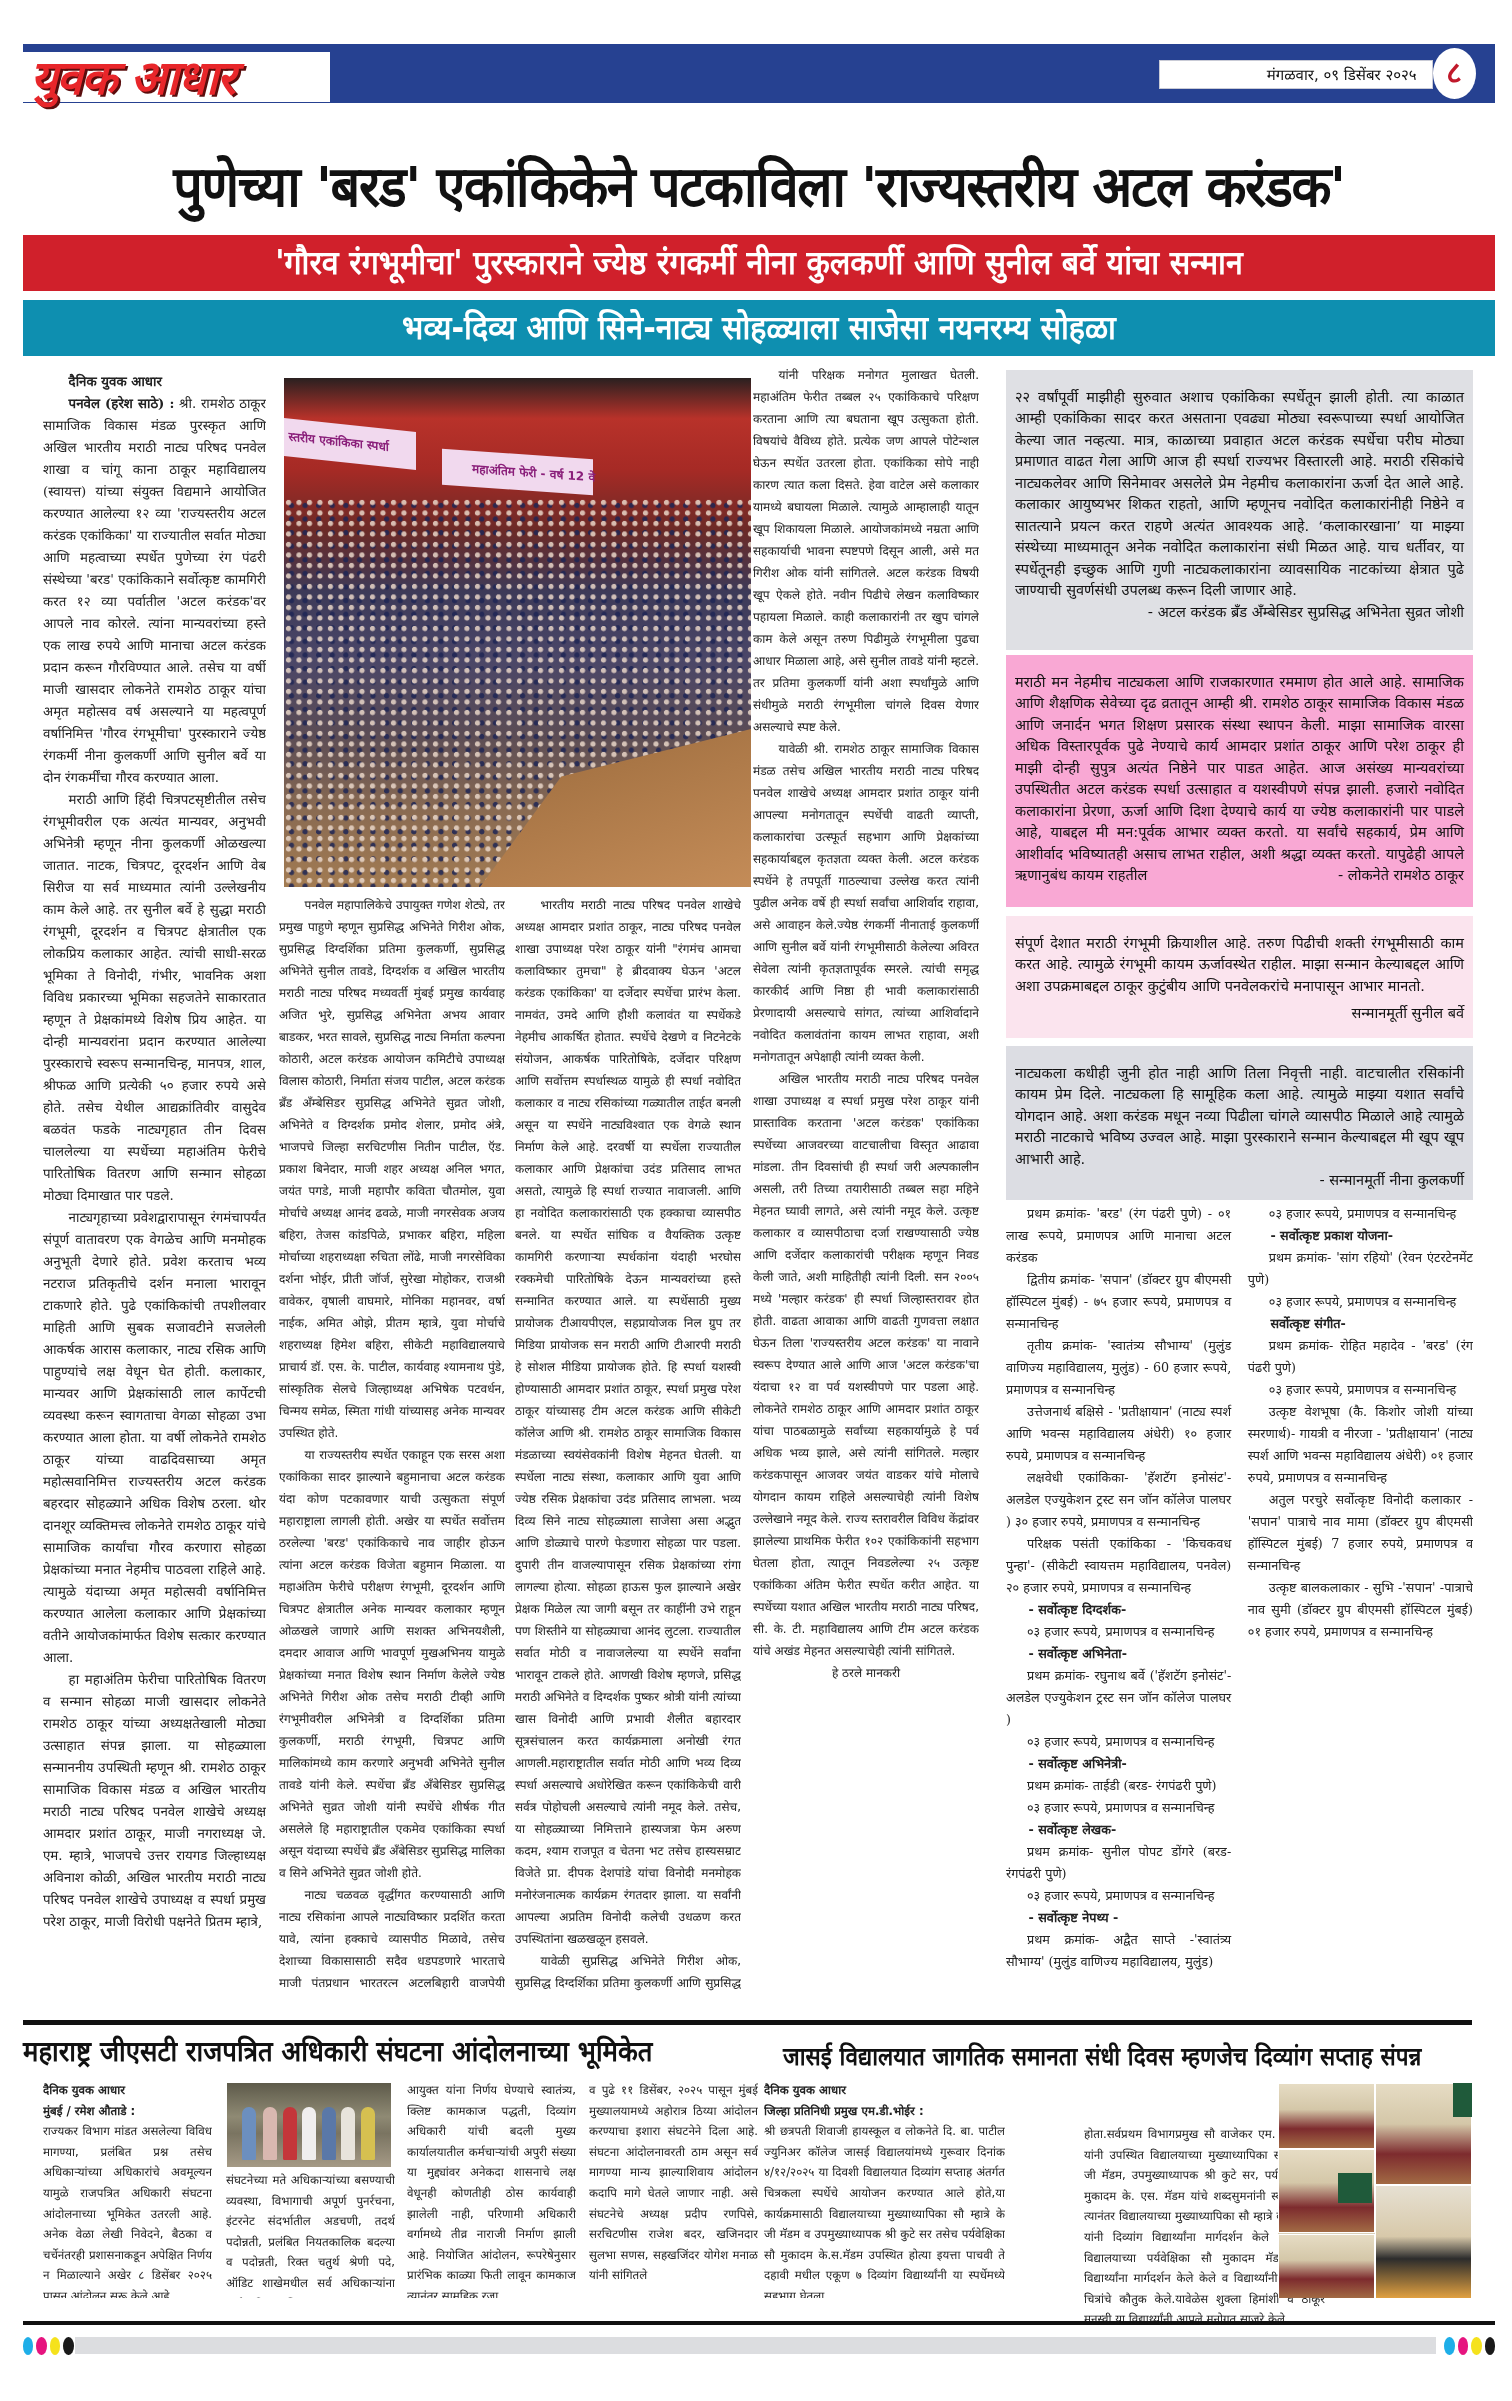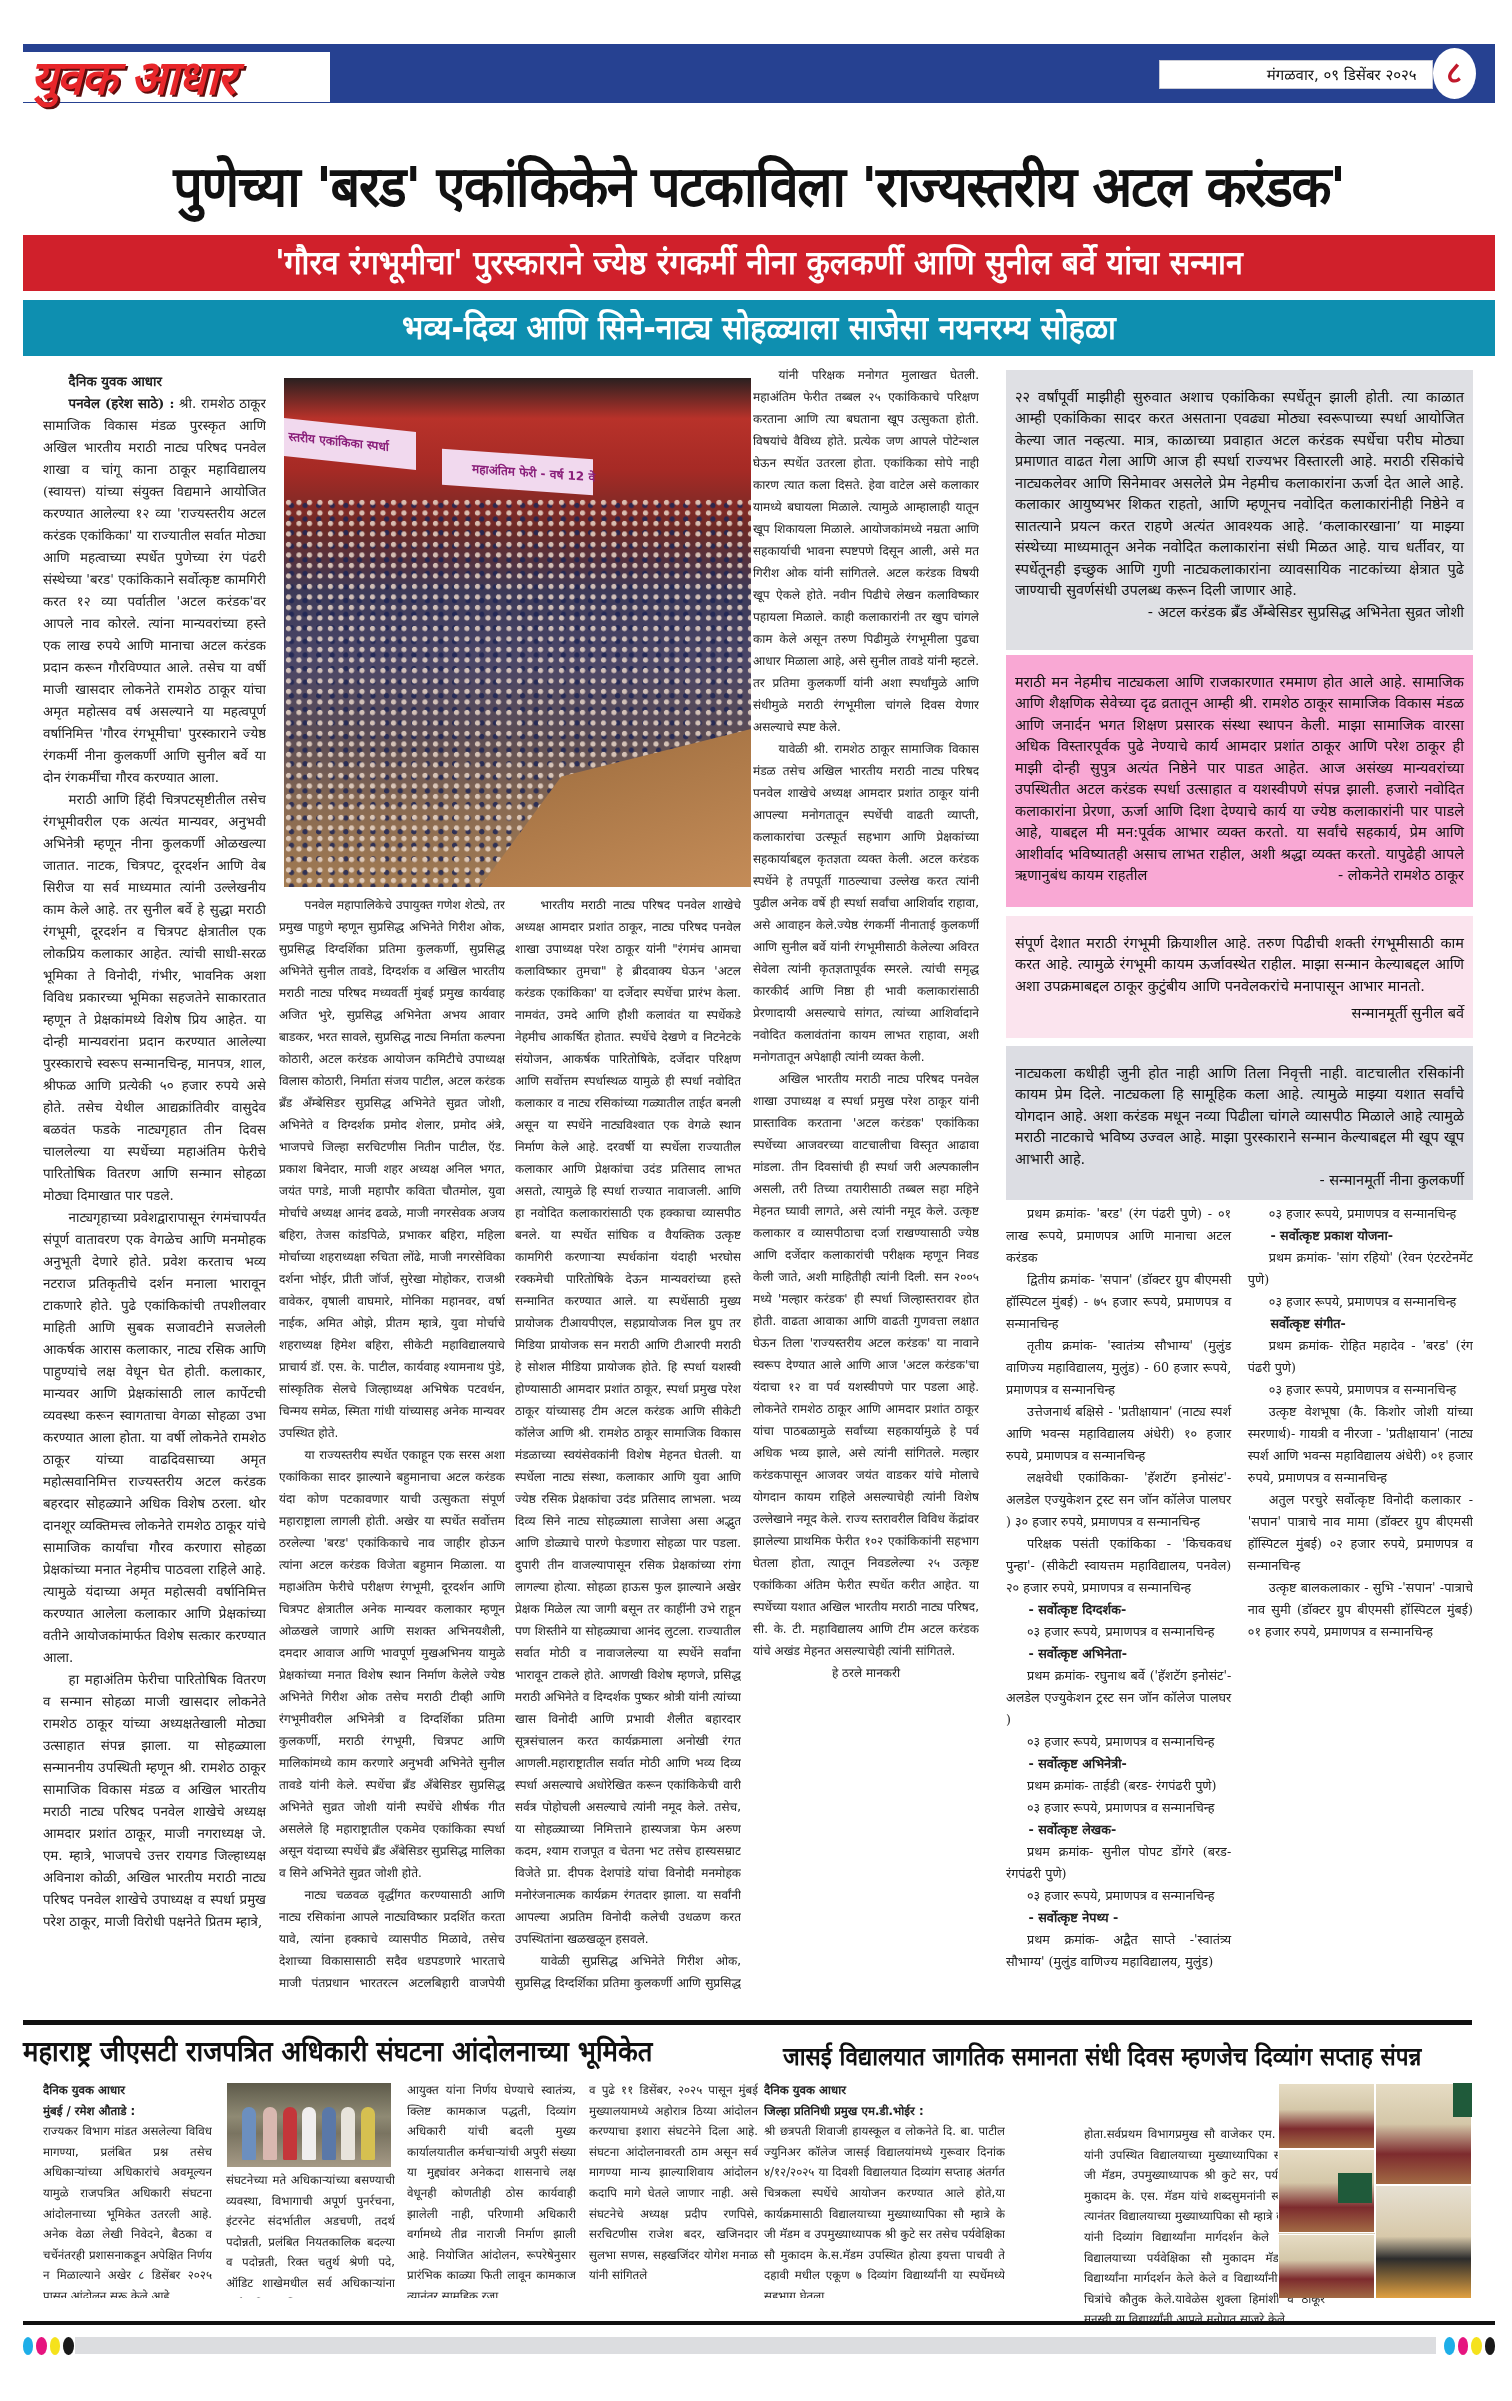--- a/index.html
+++ b/index.html
@@ -177,21 +177,21 @@
     <p class="cat">- सर्वोत्कृष्ट नेपथ्य -</p>
     <p class="">प्रथम क्रमांक- अद्वैत साप्ते -'स्वातंत्र्य सौभाग्य' (मुलुंड वाणिज्य महाविद्यालय, मुलुंड)</p>
     <p class="">०३ हजार रूपये, प्रमाणपत्र व सन्मानचिन्ह</p>
     <p class="cat">- सर्वोत्कृष्ट प्रकाश योजना-</p>
     <p class="">प्रथम क्रमांक- 'सांग रहियो' (रेवन एंटरटेनमेंट पुणे)</p>
     <p class="">०३ हजार रूपये, प्रमाणपत्र व सन्मानचिन्ह</p>
     <p class="cat">सर्वोत्कृष्ट संगीत-</p>
     <p class="">प्रथम क्रमांक- रोहित महादेव - 'बरड' (रंग पंढरी पुणे)</p>
     <p class="">०३ हजार रूपये, प्रमाणपत्र व सन्मानचिन्ह</p>
     <p class="">उत्कृष्ट वेशभूषा (कै. किशोर जोशी यांच्या स्मरणार्थ)- गायत्री व नीरजा - 'प्रतीक्षायान' (नाट्य स्पर्श आणि भवन्स महाविद्यालय अंधेरी) ०१ हजार रुपये, प्रमाणपत्र व सन्मानचिन्ह</p>
-    <p class="">अतुल परचुरे सर्वोत्कृष्ट विनोदी कलाकार - 'सपान' पात्राचे नाव मामा (डॉक्टर ग्रुप बीएमसी हॉस्पिटल मुंबई) ०२ हजार रुपये, प्रमाणपत्र व सन्मानचिन्ह</p>
+    <p class="">अतुल परचुरे सर्वोत्कृष्ट विनोदी कलाकार - 'सपान' पात्राचे नाव मामा (डॉक्टर ग्रुप बीएमसी हॉस्पिटल मुंबई) 7 हजार रुपये, प्रमाणपत्र व सन्मानचिन्ह</p>
     <p class="">उत्कृष्ट बालकलाकार - सुभि -'सपान' -पात्राचे नाव सुमी (डॉक्टर ग्रुप बीएमसी हॉस्पिटल मुंबई) ०१ हजार रुपये, प्रमाणपत्र व सन्मानचिन्ह</p>
   </div>
 
 <div class="rule rule-left"></div>
 <div class="rule rule-right"></div>
 
 <h2 class="bl-head">महाराष्ट्र जीएसटी राजपत्रित अधिकारी संघटना आंदोलनाच्या भूमिकेत</h2>
 <div class="bcol bl1">
   <p class="byline">दैनिक युवक आधार</p>
   <p class="byline">मुंबई / रमेश औताडे :</p>

